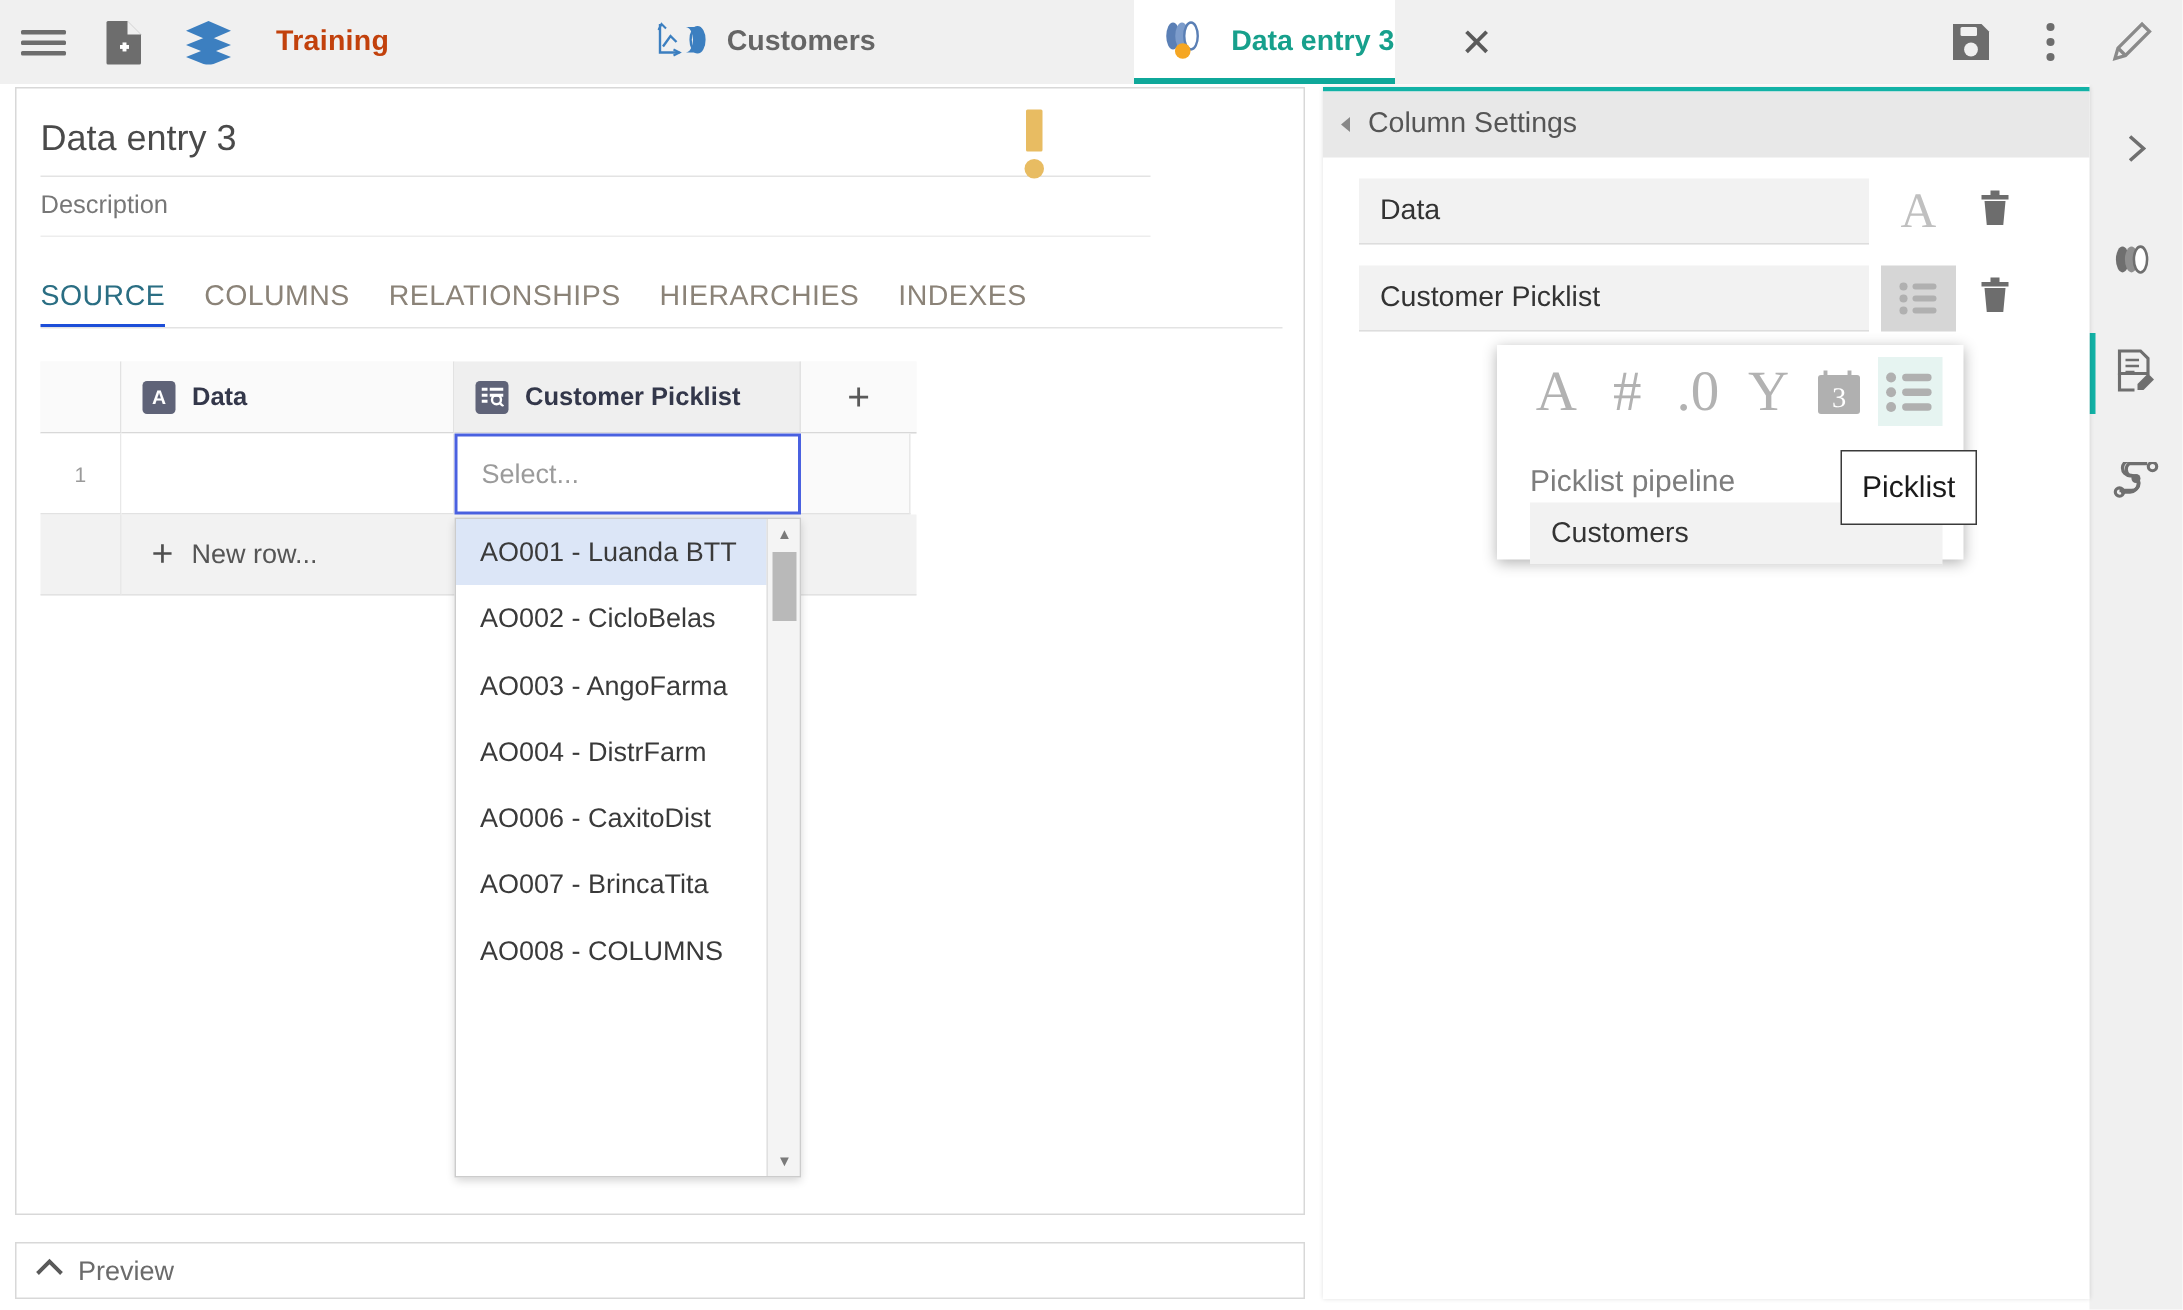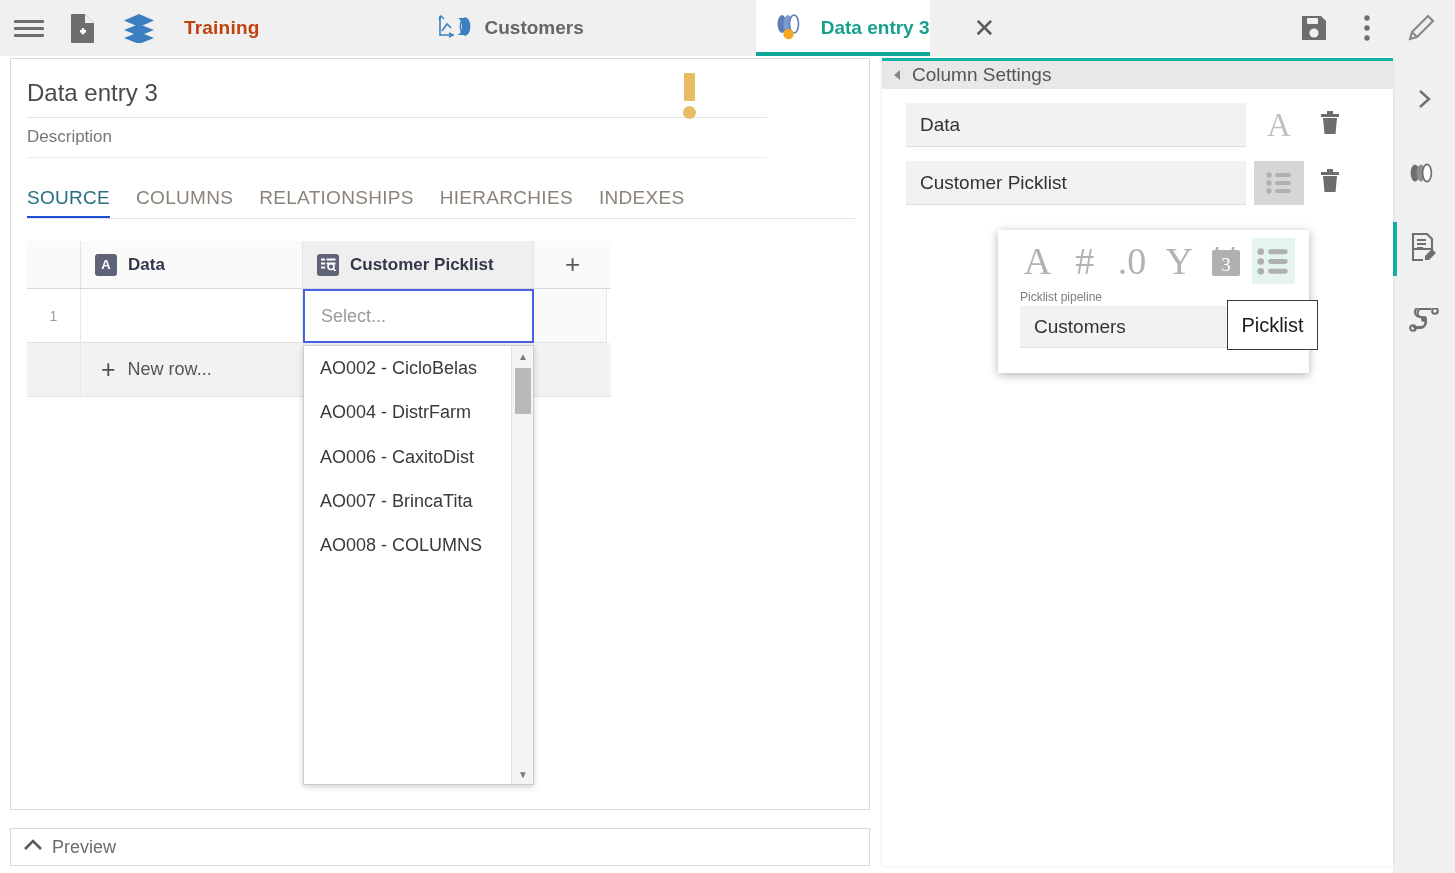--- a/index.html
+++ b/index.html
@@ -188,21 +188,21 @@
   }
   .prev-caret { color: #5a5a5a; font-size: 17px; margin-right: 9px; }
 
   
   .settings {
     position: absolute; left: 882px; top: 58px; width: 511px; height: 808px;
     background: #ffffff; border-top: 3px solid #12b2a6;
     box-shadow: 0 0 3px rgba(0,0,0,.12);
   }
   .settings-head {
-    height: 28px; background: #e8e8e8; display: flex; align-items: center;
+    height: 44px; background: #e8e8e8; display: flex; align-items: center;
     padding-left: 12px;
   }
   .sh-caret {
     width: 0; height: 0; border-left: 6px solid #888;
     border-top: 5px solid transparent; border-bottom: 5px solid transparent;
     margin-right: 12px; transform: rotate(180deg);
   }
   .sh-title { font-size: 19px; color: #555; }
 
   .col-row {
@@ -227,21 +227,21 @@
   }
   .pop-types {
     display: flex; align-items: center; gap: 4px; padding: 8px 14px 2px 18px;
   }
   .pt {
     width: 44px; height: 46px; display: flex; align-items: center;
     justify-content: center; color: #b2b2b2; cursor: pointer;
     font-family: "Liberation Serif", serif; font-size: 38px;
   }
   .pt.active { background: #e6f4f1; }
-  .pop-label { font-size: 12px; color: #7d7d7d; padding: 4px 0 2px 22px; }
+  .pop-label { font-size: 20px; color: #7d7d7d; padding: 4px 0 2px 22px; margin-top: 20px; }
   .pop-value {
     margin: 0 14px 0 22px; height: 42px; background: #f2f2f2;
     display: flex; align-items: center; padding-left: 14px;
     font-size: 19px; color: #333; border-bottom: 1px solid #e2e2e2;
   }
   .tooltip {
     position: absolute; left: 1227px; top: 300px; width: 91px; height: 50px;
     background: #fff; border: 1px solid #3a3a3a;
     display: flex; align-items: center; justify-content: center;
     font-size: 20px; color: #1a1a1a; z-index: 11;
@@ -424,21 +424,23 @@
     </div>
 
     <div class="grid-row">
       <div class="gr-num">1</div>
       <div class="gr-cell w1"></div>
       <div class="gr-cell w2">
 
         <div class="combo">Select...</div>
 
         <div class="combo-list">
+          <div class="combo-opt sel">AO001 - Luanda BTT</div>
           <div class="combo-opt">AO002 - CicloBelas</div>
+          <div class="combo-opt">AO003 - AngoFarma</div>
           <div class="combo-opt">AO004 - DistrFarm</div>
           <div class="combo-opt">AO006 - CaxitoDist</div>
           <div class="combo-opt">AO007 - BrincaTita</div>
           <div class="combo-opt">AO008 - COLUMNS</div>
 
           <div class="combo-scroll">
             <div class="cs-arrow">▲</div>
             <div class="cs-thumb"></div>
             <div class="cs-arrow down">▼</div>
           </div>

